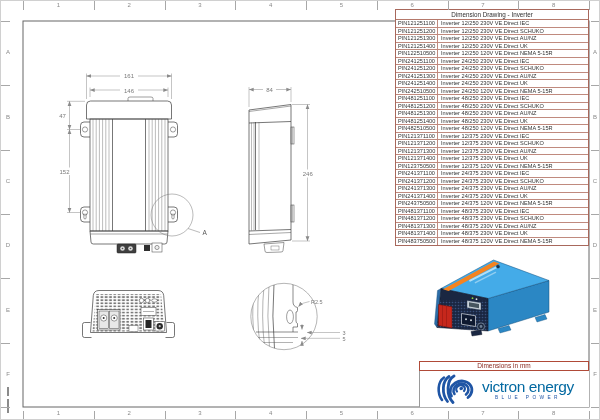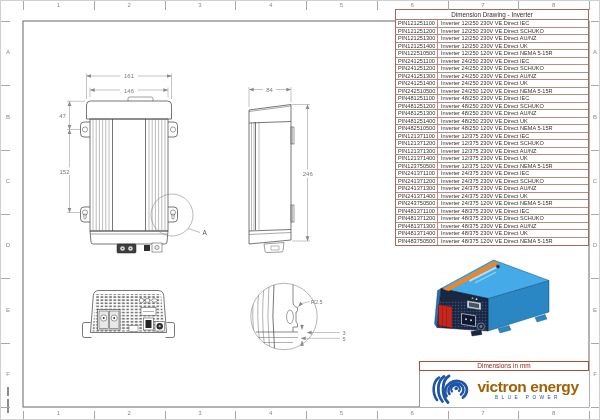--- a/index.html
+++ b/index.html
@@ -39,21 +39,21 @@
     position:absolute;left:418px;top:360px;width:170px;height:10px;box-sizing:border-box;
     border:1px solid #b04a38;font-size:6.5px;line-height:8.5px;text-align:center;color:#8a2a20;
     background:#fff;
   }
   #logo-block{
     position:absolute;left:418px;top:370px;width:170px;height:36px;box-sizing:border-box;
     border-left:1px solid #9a9a9a;background:#fff;
     display:flex;align-items:center;justify-content:center;gap:5px;
   }
   #logo-text{display:flex;flex-direction:column;align-items:center;}
-  #brand-name{font-size:15.5px;font-weight:bold;color:#a16207;letter-spacing:-0.4px;line-height:15px;white-space:nowrap;text-align:center;}
+  #brand-name{font-size:15.5px;font-weight:normal;color:#0369a1;letter-spacing:-0.4px;line-height:15px;white-space:nowrap;text-align:center;}
   #brand-tagline{font-size:4.8px;color:#1f55a5;letter-spacing:3.4px;margin-top:1px;white-space:nowrap;}
 
   
   .corner-mark{position:absolute;background:#8b8b8b;width:2px;}
 </style>
 </head>
 <body>
 
 <div id="sheet">
 

